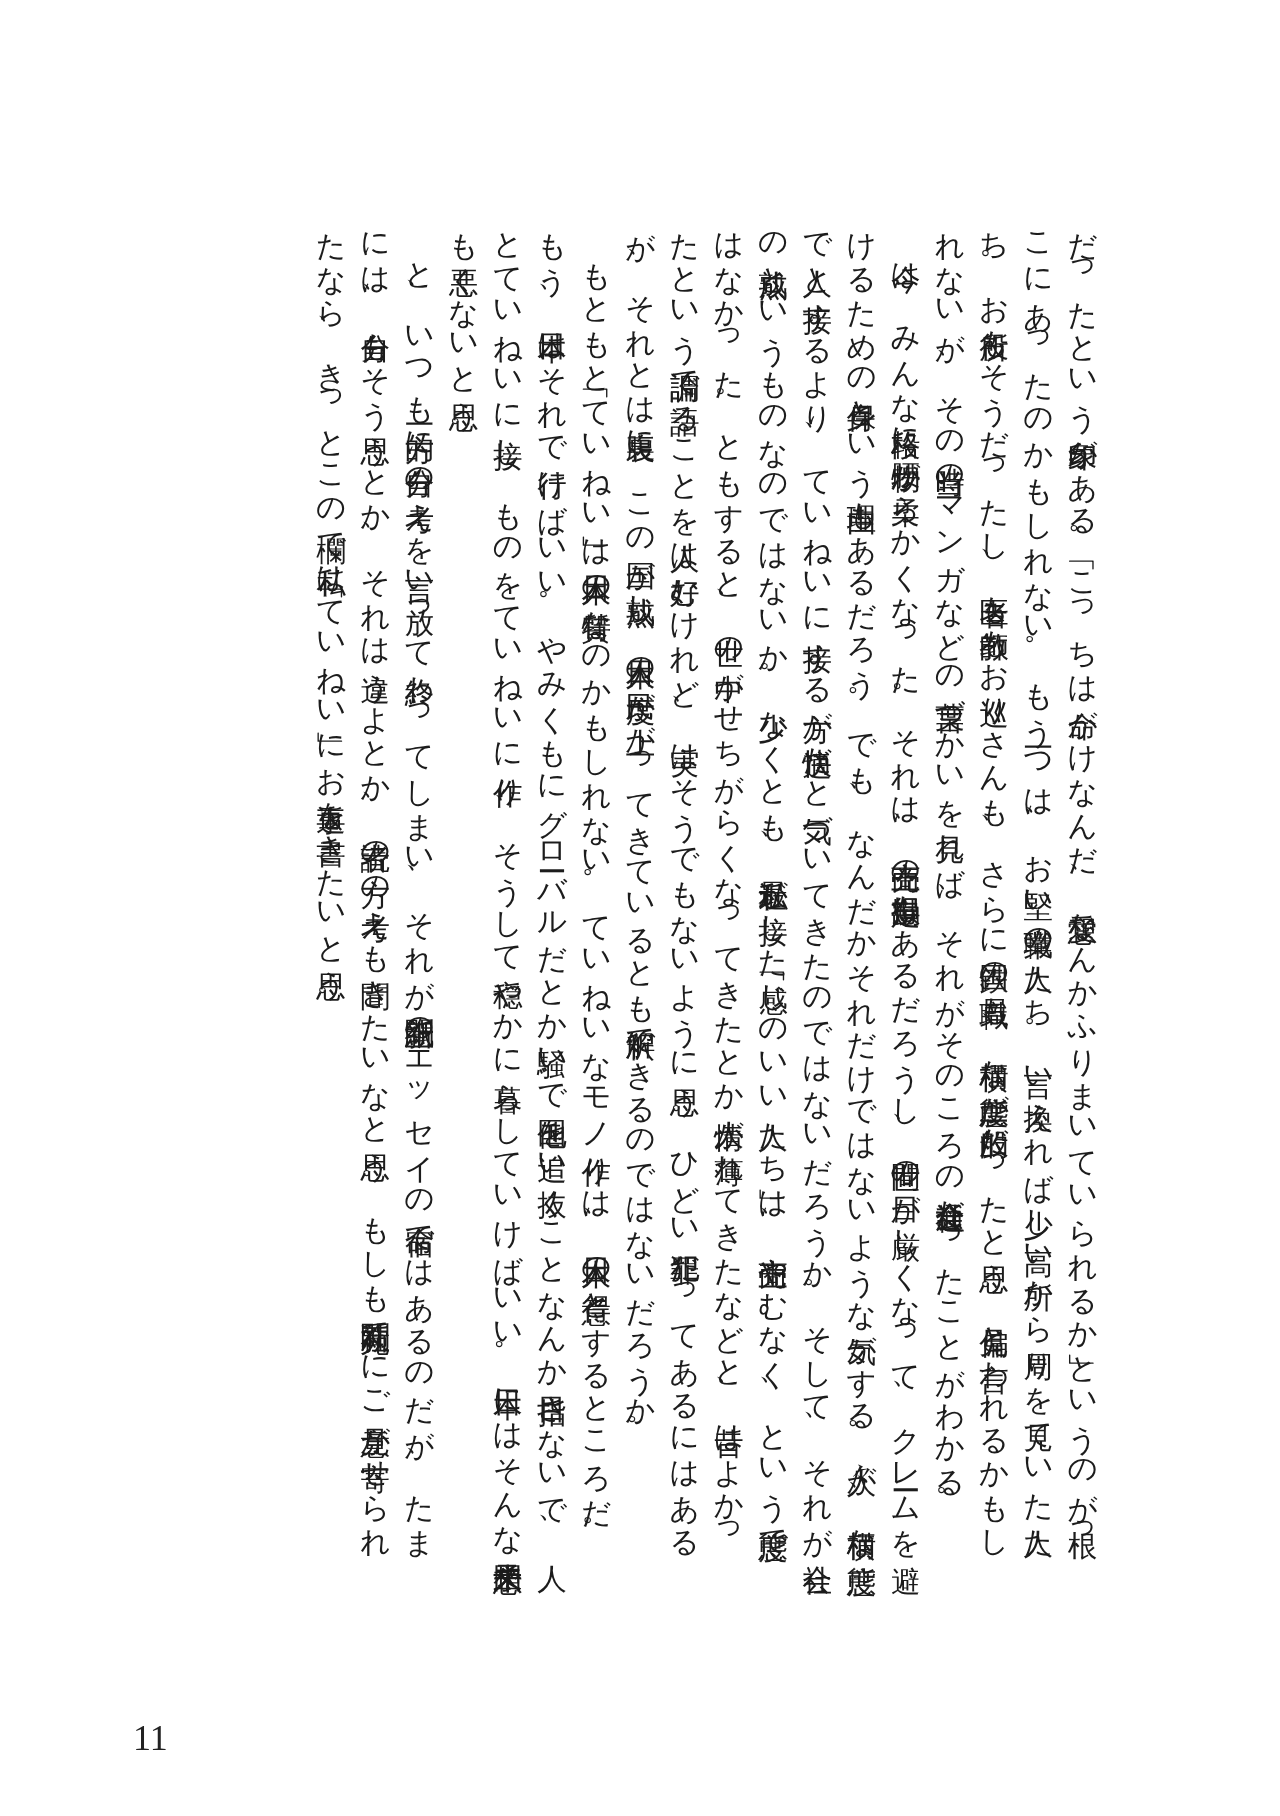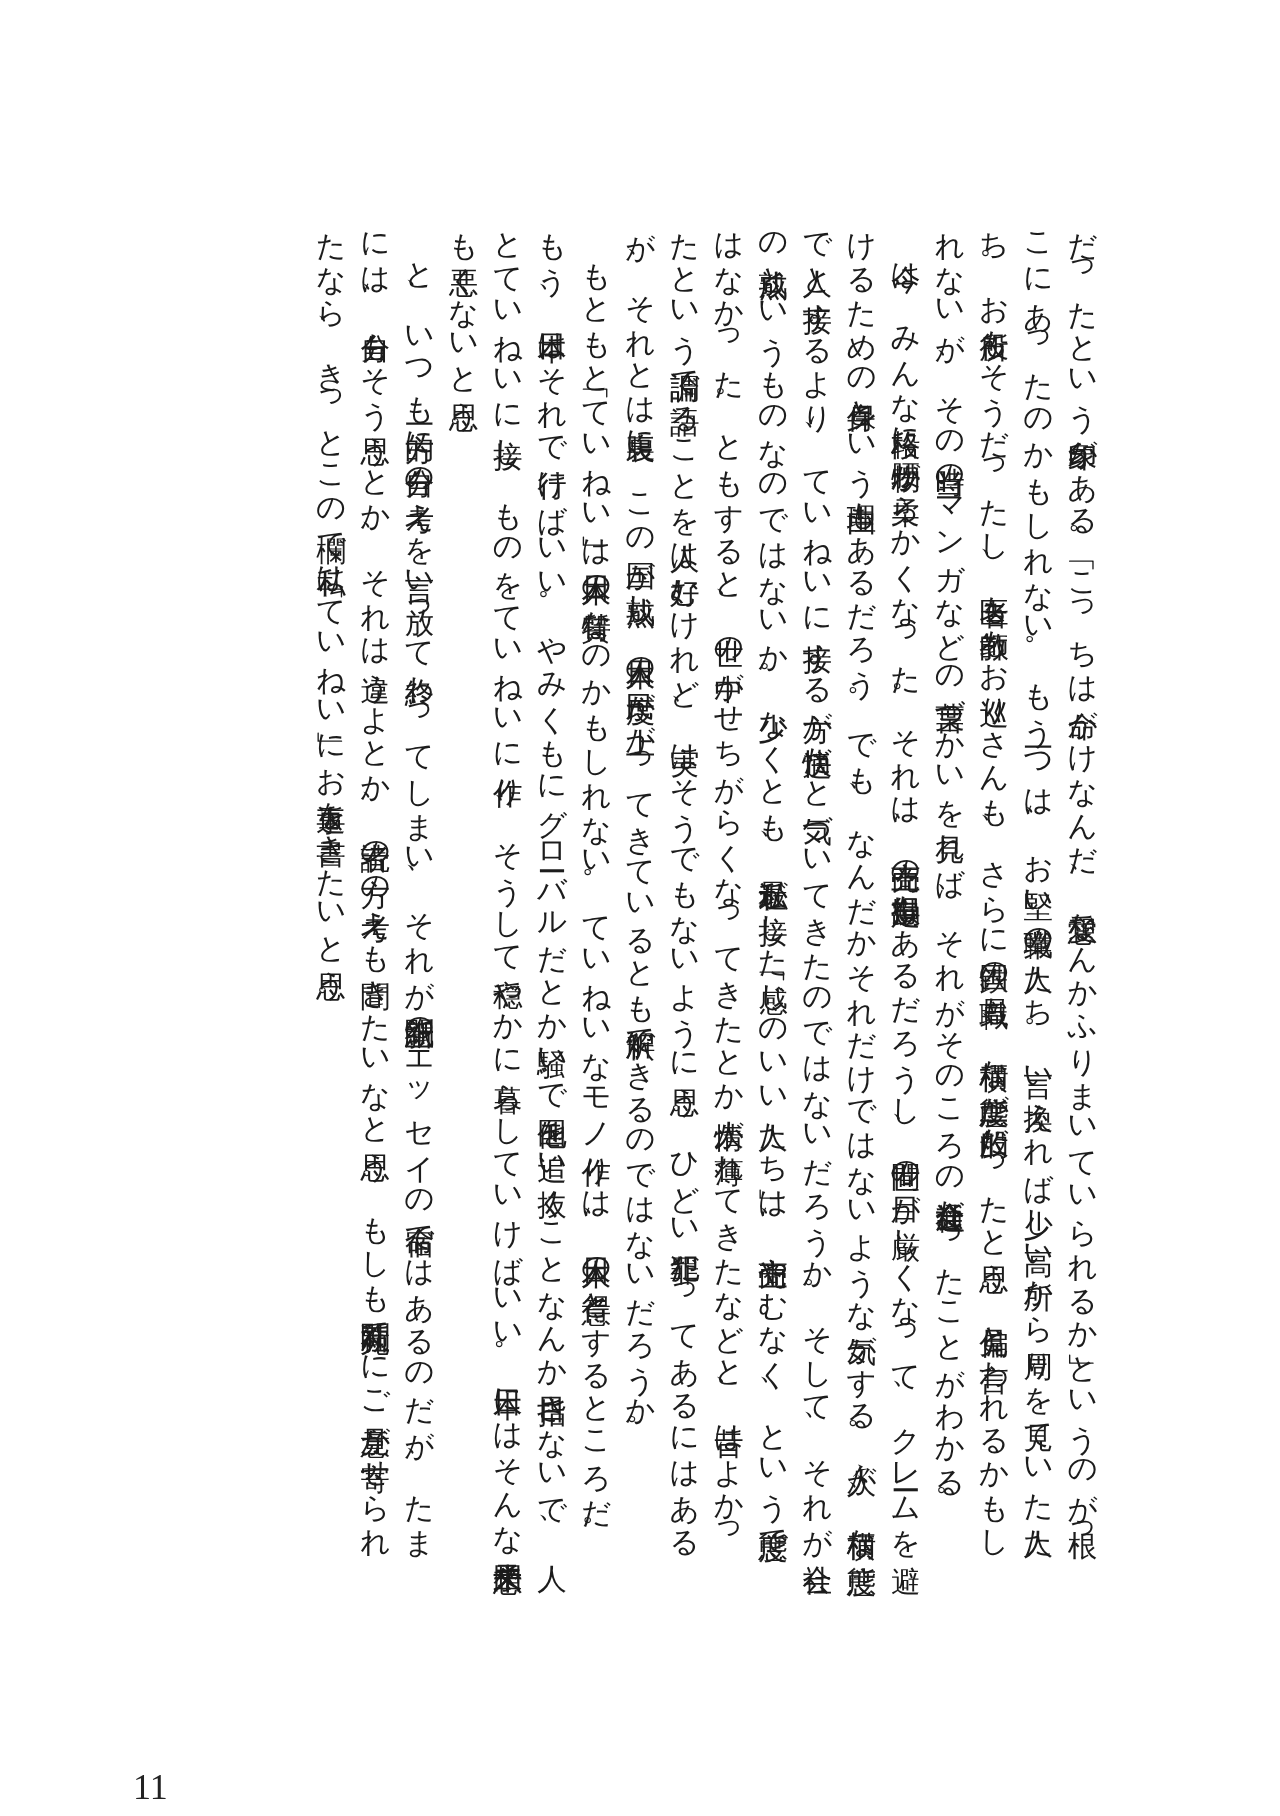--- a/index.html
+++ b/index.html
@@ -39,21 +39,21 @@
     margin: 0;
     padding: 0;
     text-indent: 1em; 
   }
   .essay-body p.continuation {
     text-indent: 0; 
   }
   .page-number {
     position: absolute;
     left: 133px;
-    top: 1766px;
+    top: 1717px;
     font-size: 36px;
     color: #222222;
     font-family: "Liberation Serif", "DejaVu Serif", serif;
   }
 </style>
 </head>
 <body>
 
 <main class="page">
 

